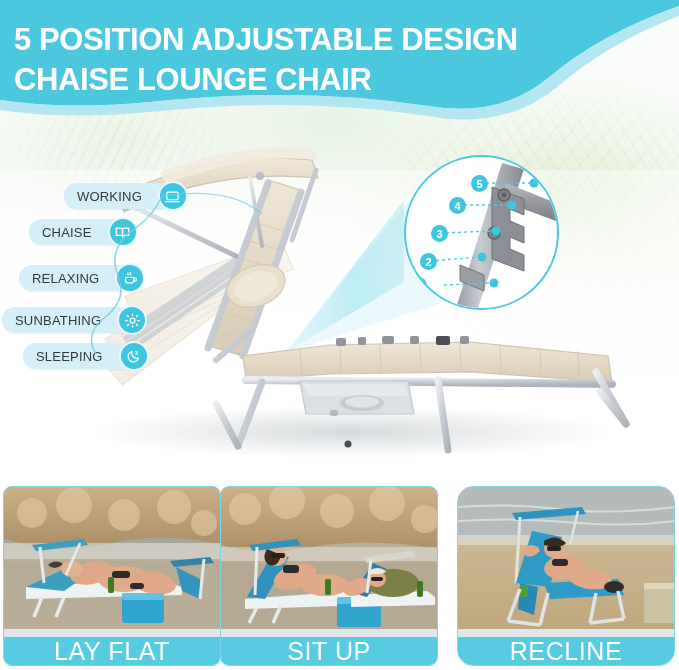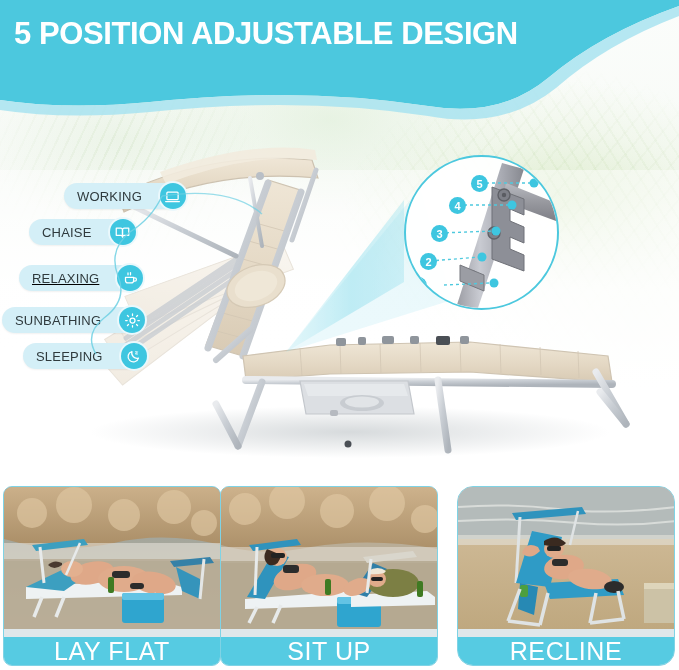--- a/index.html
+++ b/index.html
@@ -51,21 +51,21 @@
   .banner-text {
     position: absolute; left: 14px; top: 17px; width: 600px;
     color: #ffffff;
     font-weight: 700;
     font-size: 31px;
     line-height: 34px;
     letter-spacing: -0.4px;
     font-family: "Liberation Sans", sans-serif;
     text-transform: uppercase;
   }
-  .banner-line { display:block; white-space:nowrap; }
+  .banner-line { display:block; white-space:nowrap;margin-top:6px; }
 
   
   .chair-layer { position:absolute; left:0; top:0; width:679px; height:484px; }
 
   
   .pill {
     position: absolute;
     height: 26px;
     display: flex; align-items: center;
     background: #d4eff7;
@@ -286,21 +286,21 @@
     <div class="pill" style="left:29px; top:219px;">
       <span class="pill-label">CHAISE</span>
       <span class="pill-icon">
         <svg width="15" height="15" viewBox="0 0 24 24" fill="none" stroke="#ffffff" stroke-width="2" stroke-linecap="round" stroke-linejoin="round">
           <path d="M2 5h7a3 3 0 0 1 3 3v11a2.5 2.5 0 0 0-2.5-2.5H2z"></path>
           <path d="M22 5h-7a3 3 0 0 0-3 3v11a2.5 2.5 0 0 1 2.5-2.5H22z"></path>
         </svg>
       </span>
     </div>
 
-    <div class="pill" style="left:19px; top:265px;text-decoration:underline;">
+    <div class="pill" style="left:19px; top:265px;">
       <span class="pill-label">RELAXING</span>
       <span class="pill-icon">
         <svg width="15" height="15" viewBox="0 0 24 24" fill="none" stroke="#ffffff" stroke-width="2" stroke-linecap="round" stroke-linejoin="round">
           <path d="M4 10h13v5a4 4 0 0 1-4 4H8a4 4 0 0 1-4-4z"></path>
           <path d="M17 11h2a2.5 2.5 0 0 1 0 5h-2"></path>
           <path d="M8 3v3M12 2.5v3.5"></path>
         </svg>
       </span>
     </div>
 
@@ -385,20 +385,21 @@
       <div class="num-badge" style="left:65px; top:18px;">5</div>
     </div>
 
     <div class="banner-wrap">
       <svg class="banner-svg" width="679" height="132" viewBox="0 0 679 132">
         <path d="M0 0 L679 0 L679 6 Q600 34 548 78 Q500 118 428 106 Q300 86 150 102 Q66 110 0 100 Z" fill="#4cc8de"></path>
         <path d="M0 100 Q66 110 150 102 Q300 86 428 106 Q500 118 548 78 Q600 34 679 6 L679 16 Q606 44 556 88 Q504 130 428 116 Q300 96 150 112 Q66 120 0 110 Z" fill="#a8e3f0" opacity=".85"></path>
       </svg>
       <div class="banner-text">
         <span class="banner-line">5 POSITION ADJUSTABLE DESIGN</span>
+        <span class="banner-line">CHAISE LOUNGE CHAIR</span>
       </div>
     </div>
   </div>
 
   <div class="panels">
 
     <div class="panel p1">
       <div class="panel-photo">
         <svg width="218" height="142" viewBox="0 0 218 142">
           <defs>

